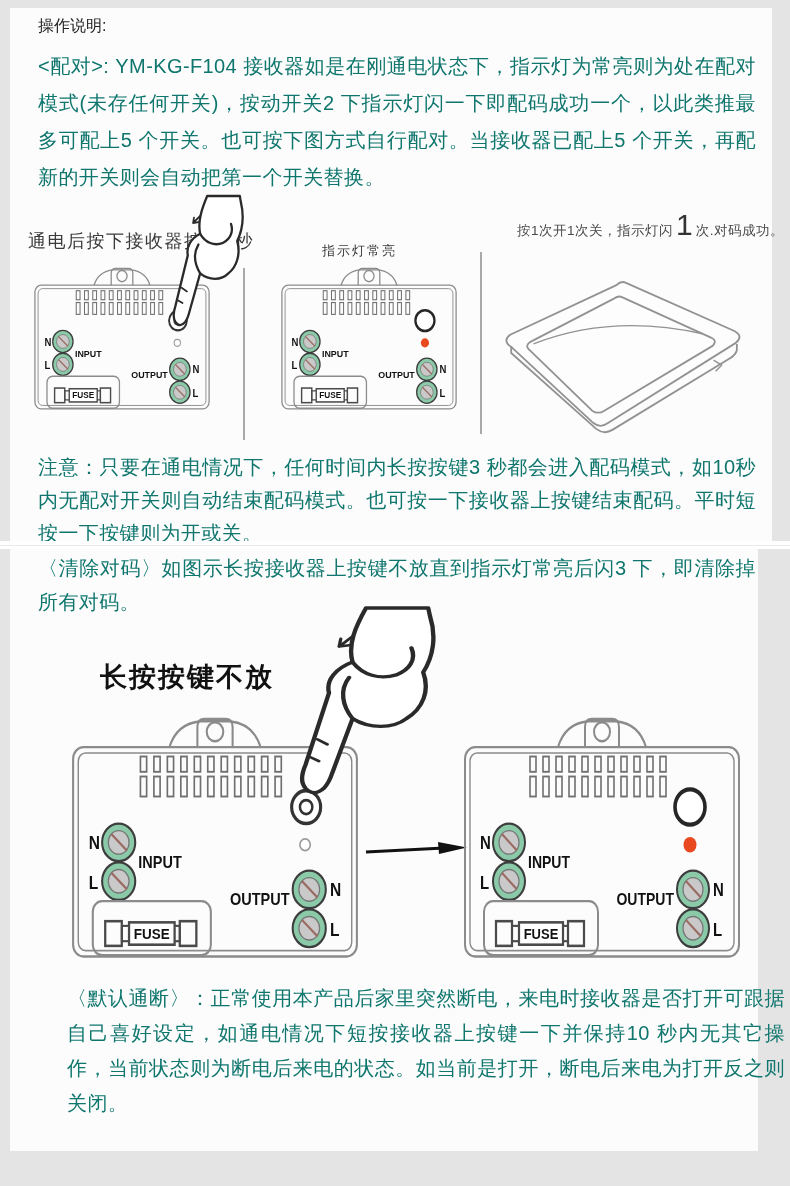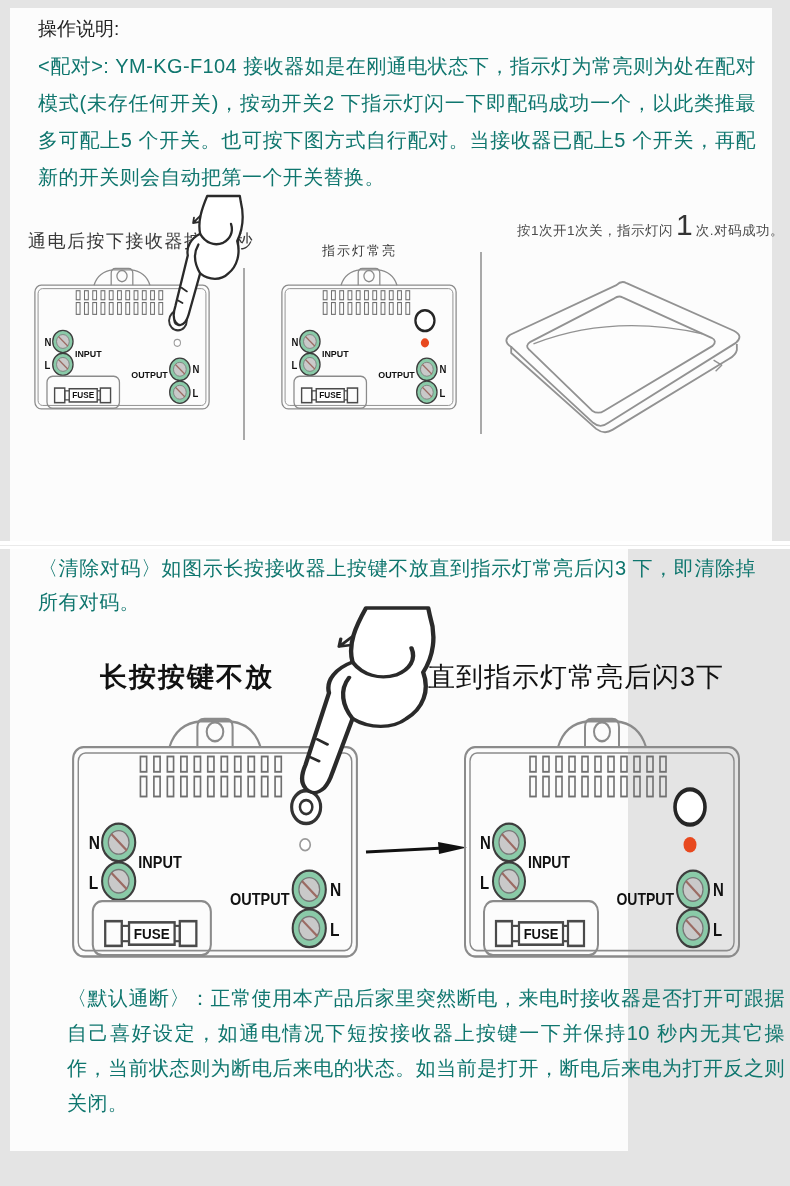--- a/index.html
+++ b/index.html
@@ -6,28 +6,28 @@
   html,body { width:790px; height:1186px; }
   body {
     position:relative;
     background:#e4e4e4;
     font-family:"Liberation Sans", sans-serif;
     color:#1c1c1c;
     overflow:hidden;
   }
   .card { position:absolute; background:#fcfcfc; }
   #card1 { left:10px; top:8px;  width:762px; height:533px; }
-  #card2 { left:10px; top:549px; width:618px; height:602px; }
+  #card2 { left:10px; top:549px; width:748px; height:602px; }
   #seam  { position:absolute; left:0; top:541px; width:790px; height:8px; background:#ffffff; }
   #seam-line { position:absolute; left:0; top:545px; width:790px; height:1px; background:#eaeaea; }
   .para {
     position:absolute; font-size:20px; line-height:36px;
     letter-spacing:0.4px; text-align:justify; color:#0f766e;
   }
-  .title { position:absolute; font-size:19px; color:#222; }
+  .title { position:absolute; font-size:16px; color:#222; }
   .dia-label { position:absolute; color:#3a3a3a; white-space:nowrap; }
   .big-label { position:absolute; font-size:27px; color:#111; letter-spacing:2px; white-space:nowrap; }
   .vdiv { position:absolute; width:2px; background:#a9a9a9; }
 
   .pair-note { position:absolute; font-size:13.5px; color:#4a4a4a; letter-spacing:0.5px; white-space:nowrap; }
   .pair-note .big1 { font-size:30px; color:#333; padding:0 3px; letter-spacing:0; }
 
   svg { position:absolute; overflow:visible; }
   svg text { font-family:"Liberation Sans", sans-serif; font-weight:bold; fill:#111; }
 </style>
@@ -151,30 +151,30 @@
   </div>
 
   <svg style="left:485px; top:264px;" width="253" height="164" viewBox="0 0 250 160" fill="#fdfdfd" stroke="#929292" stroke-width="1.8" stroke-linejoin="round">
     <path d="M130,10 L236,57 Q246,62 238,69 L112,148 Q104,154 97,148 L16,73 Q7,67 15,61 L120,12 Q125,7 130,10 Z"></path>
     <path fill="none" d="M239,70 L239,76 Q238,81 231,85 L116,155 Q108,160 100,154 L16,79 L16,72"></path>
     <path d="M126,24 L214,64 Q220,67 215,72 L108,136 Q102,140 96,136 L34,76 Q29,72 35,68 L118,25 Q122,22 126,24 Z"></path>
     <path fill="none" stroke-width="1.4" d="M38,70 Q115,40 205,60"></path>
     <path fill="none" stroke-width="1.4" d="M216,86 l8,5 l-6,6"></path>
   </svg>
 
+  <div class="para" style="left:28px; top:443px; width:718px; line-height:33px;">注意：只要在通电情况下，任何时间内长按按键3 秒都会进入配码模式，如10秒内无配对开关则自动结束配码模式。也可按一下接收器上按键结束配码。平时短按一下按键则为开或关。</div>
 </div>
 
 <div id="seam"></div>
 <div id="seam-line"></div>
 
 <div class="card" id="card2">
   <div class="para" style="left:28px; top:2px; width:718px; line-height:34px;">〈清除对码〉如图示长按接收器上按键不放直到指示灯常亮后闪3 下，即清除掉所有对码。</div>
 
   <div class="big-label" style="left:90px; top:110px;font-weight:bold;">长按按键不放</div>
-  <div class="big-label" style="left:418px; top:110px; letter-spacing:1px;">直到指示灯常亮后闪3下</div>
 
   <svg style="left:60px; top:164px;" width="290" height="247" viewBox="0 0 280 210" preserveAspectRatio="none">
     <use href="#receiver-base"></use>
     <g fill="#ffffff" stroke="#333">
       <circle cx="228" cy="80" r="14" stroke-width="3"></circle>
       <circle cx="228" cy="80" r="6" stroke-width="2.4"></circle>
     </g>
     <circle cx="227" cy="112" r="5" fill="#ffffff" stroke="#9a9a9a" stroke-width="1.6"></circle>
   </svg>
 

